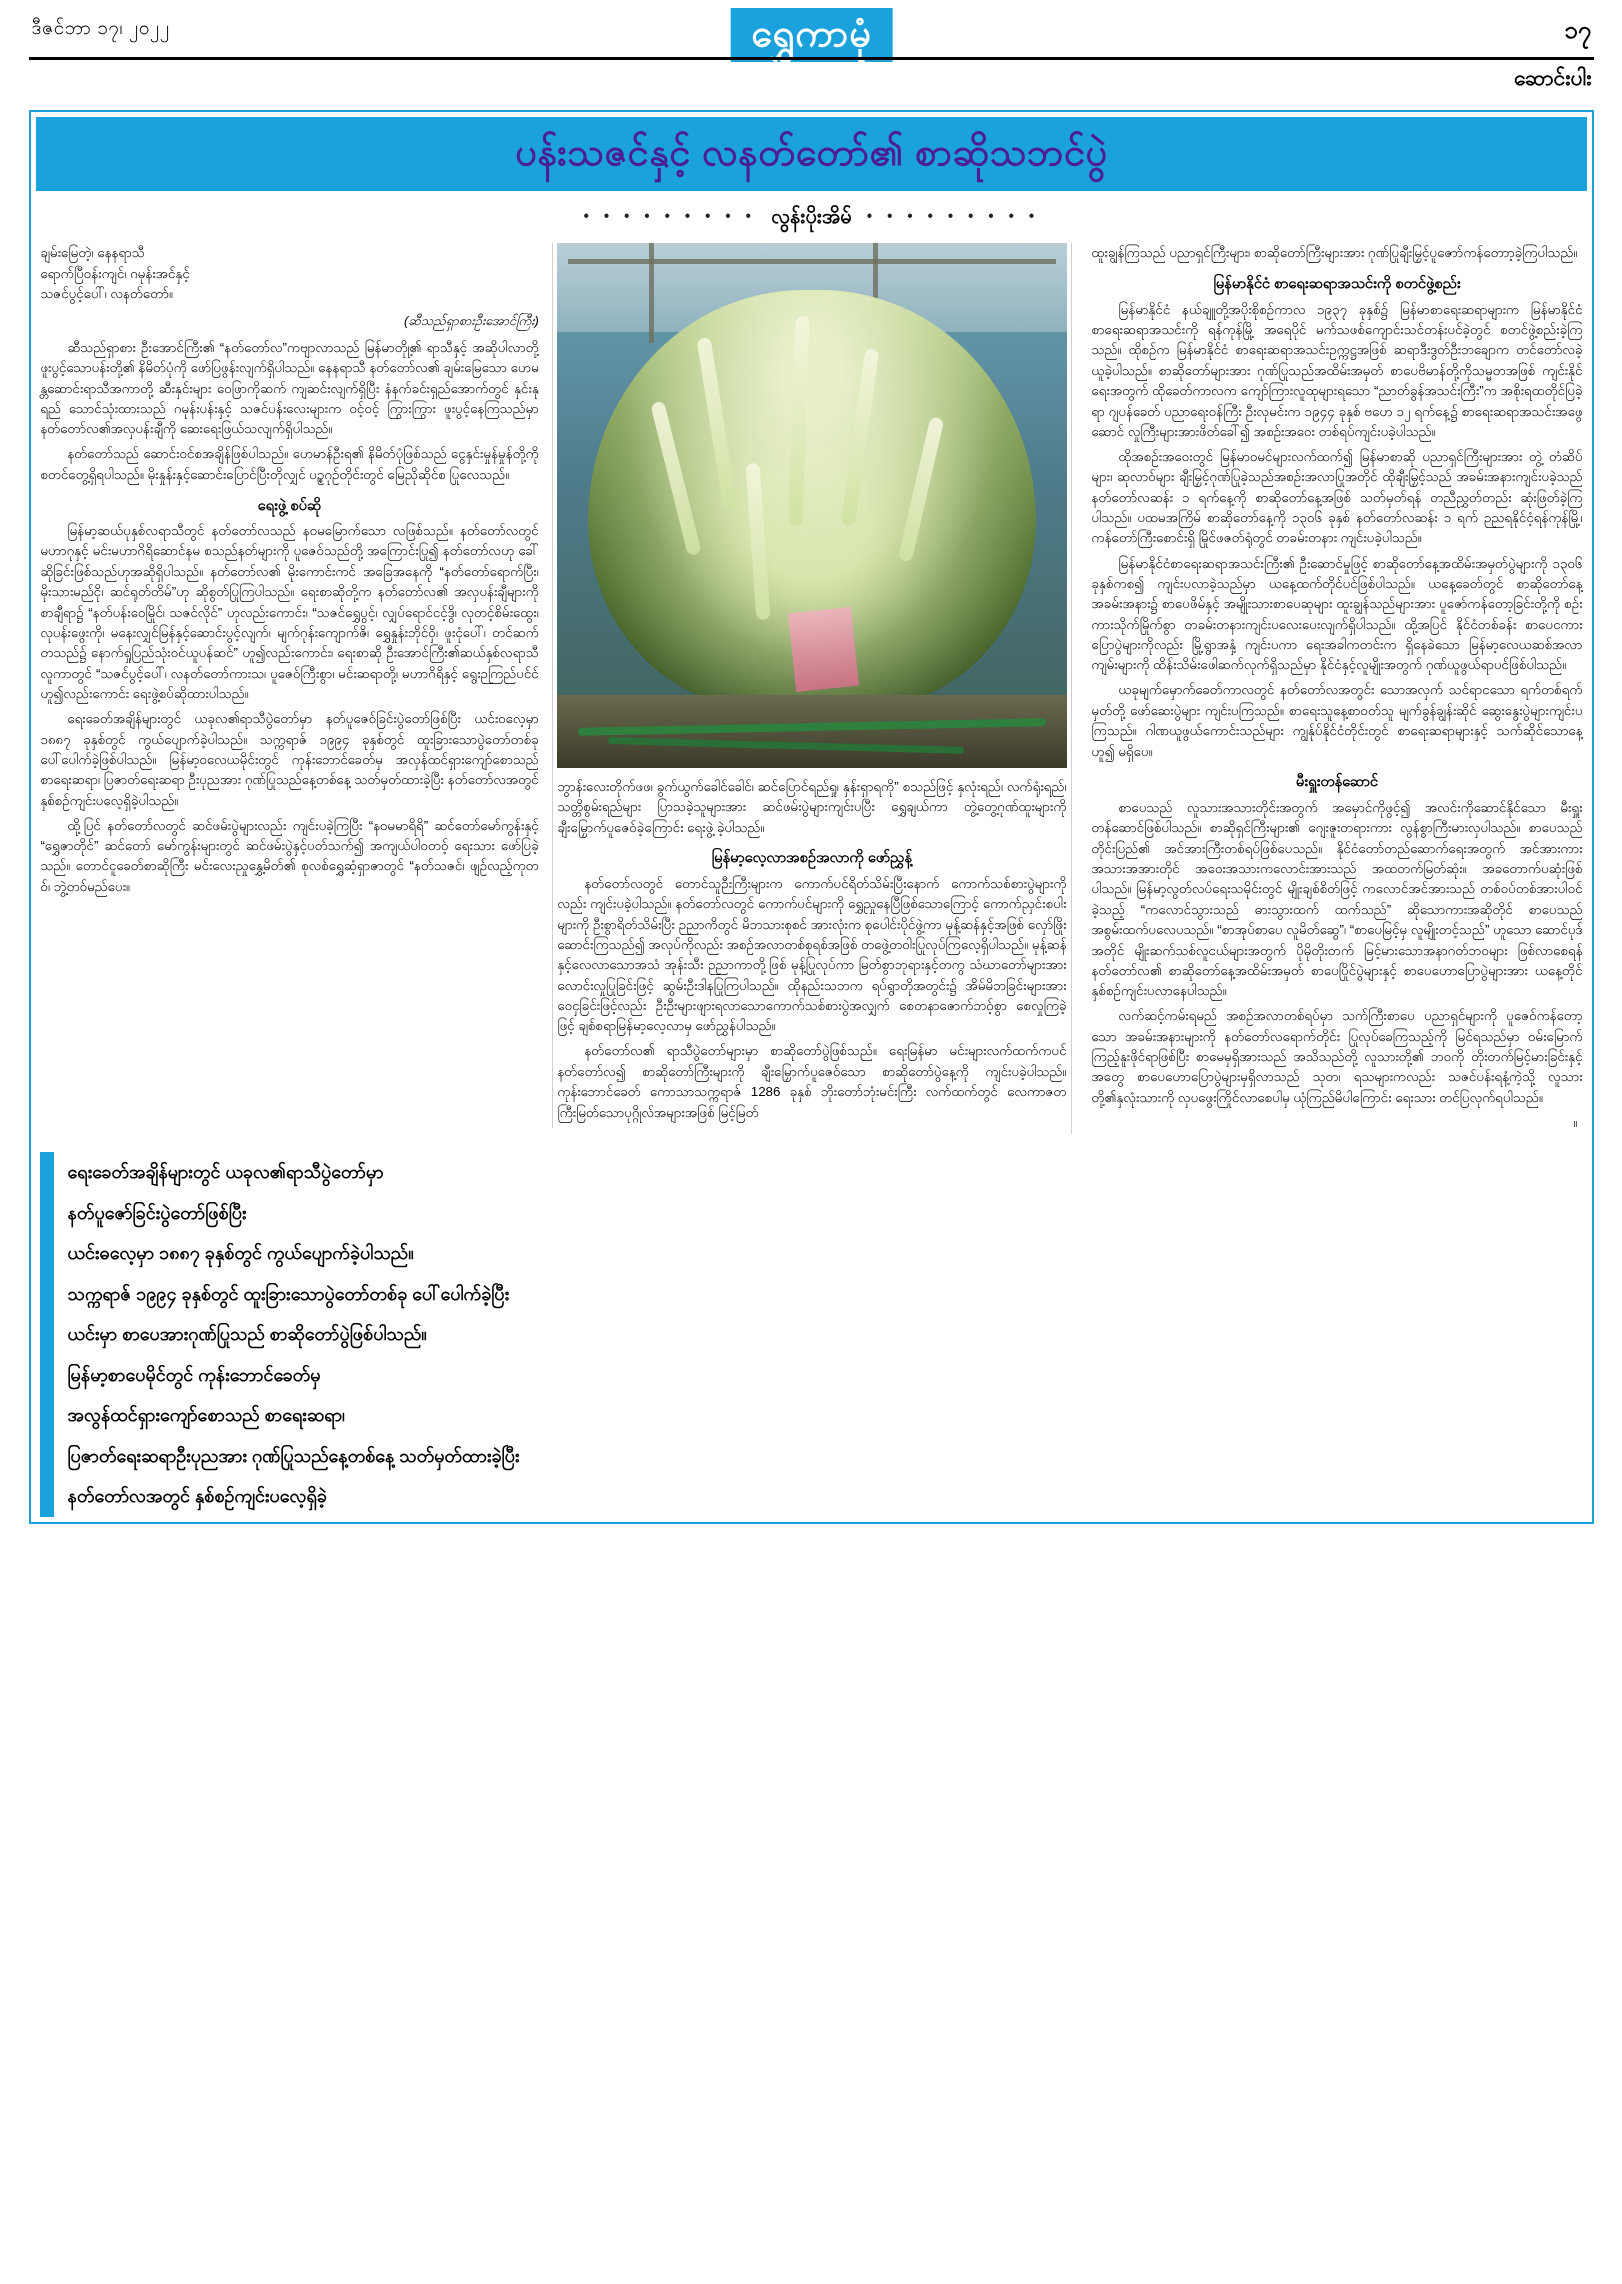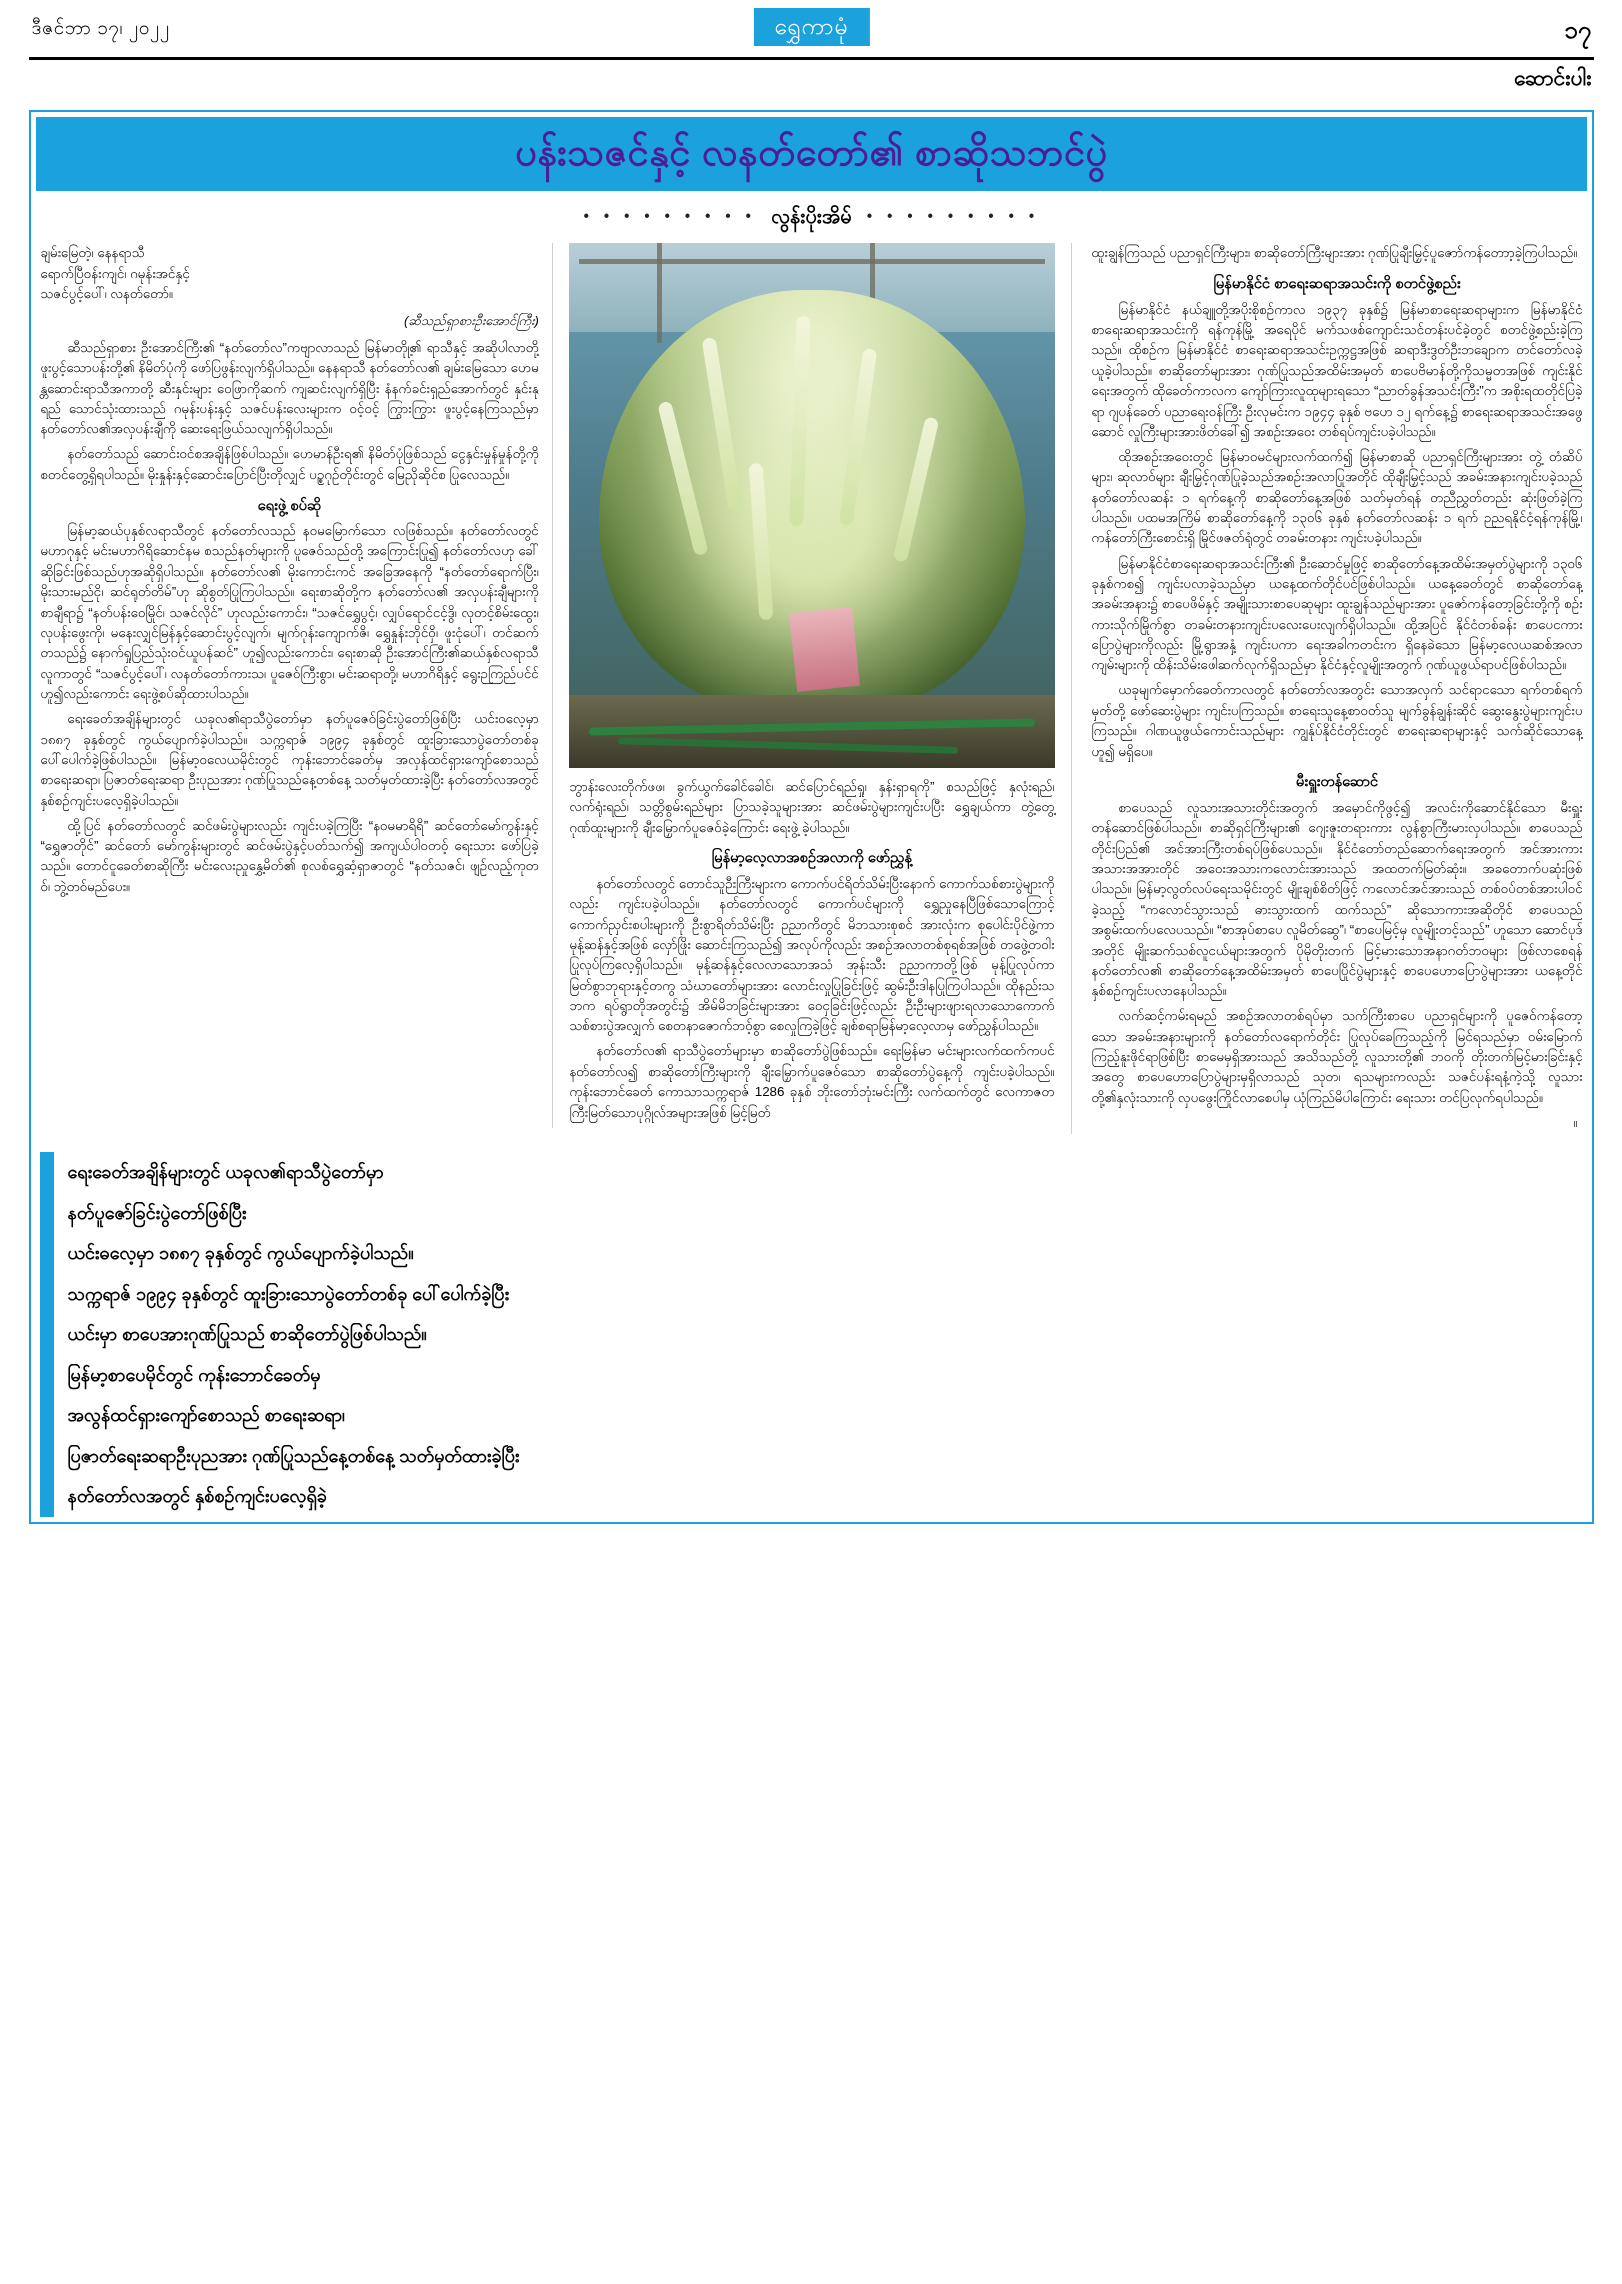--- a/index.html
+++ b/index.html
@@ -37,22 +37,22 @@
     font-size: 24px;
     font-weight: bold;
   }
   .logo-box {
     position: absolute;
     left: 50%; top: 8.4px;
     transform: translateX(-50%);
     background: #1ba2dc;
     color: #fff;
     padding: 5.2px 21px 8.4px 21px;
-    font-size: 23px;
-    font-weight: normal;
+    font-size: 38px;
+    font-weight: bold;
     letter-spacing: 1px;
     line-height: 1.05;
   }
   .masthead-rule {
     position: absolute;
     left: 29px; right: 29px;
     top: 57px;
     height: 2.6px;
     background: #000;
   }
@@ -103,21 +103,21 @@
     gap: 0;
     padding: 3.1px 4.2px 5.2px 4.2px;
     align-items: flex-start;
   }
   .col {
     font-size: 13.4px;
     line-height: 1.52;
     text-align: justify;
   }
   .col-1 { width: 33.2%; padding-right: 13.6px; }
-  .col-2 { width: 33.6%; padding: 0 16px; border-left: 1px solid #cfcfcf; }
+  .col-2 { width: 33.6%; padding: 0 4px; border-left: 1px solid #cfcfcf; }
   .col-3 { width: 33.2%; padding-left: 20px; border-left: 1px solid #cfcfcf; }
 
   .col p { margin: 0 0 4.7px 0; text-indent: 27px; }
   .col p.noindent { text-indent: 0; }
   .poem-lines { margin: 0 0 6.3px 0; }
   .poem-lines div { text-indent: 0; }
   .attrib {
     text-align: right;
     margin: 2.1px 0 7.3px 0;
     font-size: 13px;

